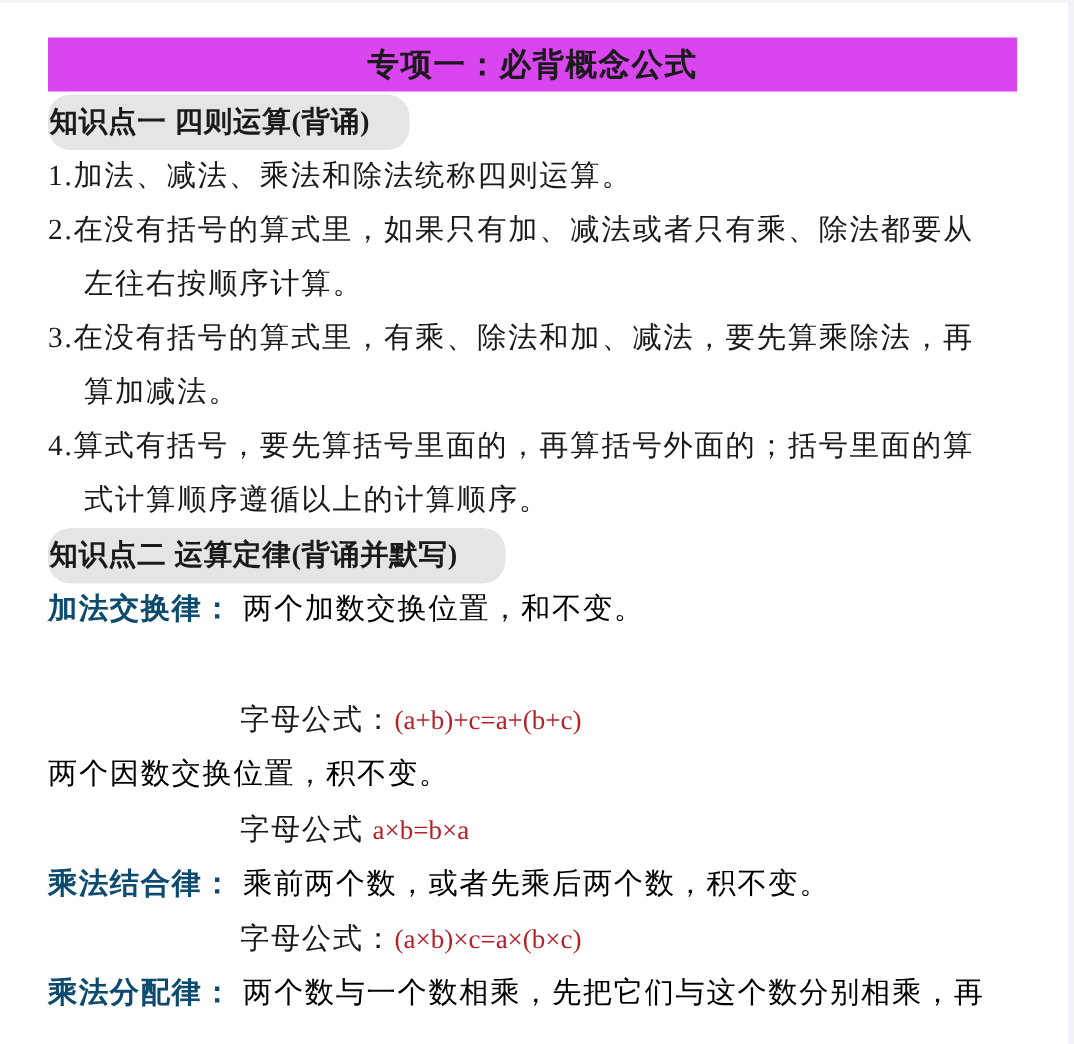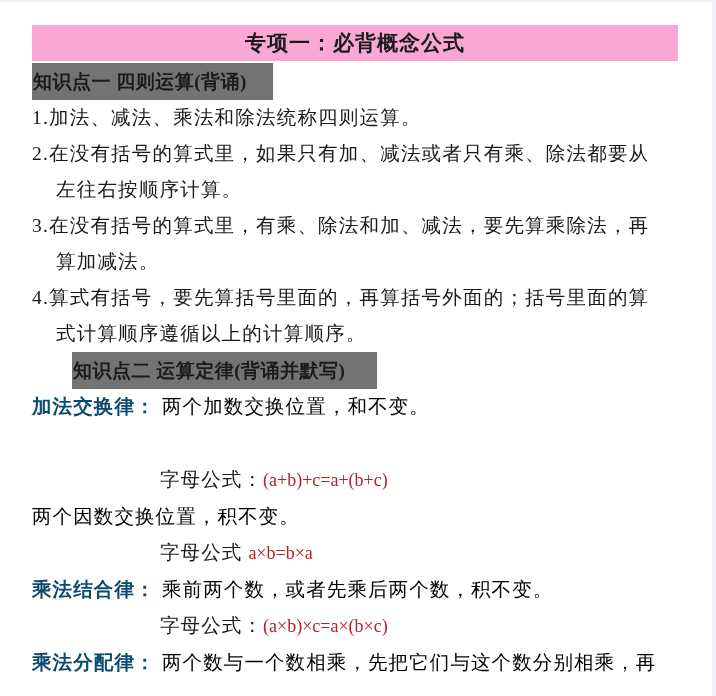--- a/index.html
+++ b/index.html
@@ -28,42 +28,43 @@
       background: #f1f2f7;
     }
     .page {
       position: absolute;
       left: 32px;
       top: 25px;
       width: 646px;
     }
     .title-banner {
       height: 36px;
-      background: #f9a8d4;
+      background: #d946ef;
       display: flex;
       align-items: center;
       justify-content: center;
       font-size: 21px;
       font-weight: bold;
       letter-spacing: 1px;
       color: #1a1a1a;
     }
     .section-header {
       display: inline-block;
-      background: #737373;
+      background: #e5e5e5;
       font-size: 19px;
       font-weight: bold;
       height: 37px;
       line-height: 37px;
       padding: 0 2px 0 1px;
       color: #1a1a1a;
       letter-spacing: 0.5px;
+      border-radius: 15px;
     }
     .sh1 { margin-top: 2px; width: 238px; }
-    .sh2 { width: 302px; margin-left: 40px; }
+    .sh2 { width: 302px; }
     .rule-list {
       margin: 0;
       padding: 0;
       list-style: none;
     }
     .rule-line {
       font-size: 19.5px;
       line-height: 36px;
       height: 36px;
       white-space: nowrap;

